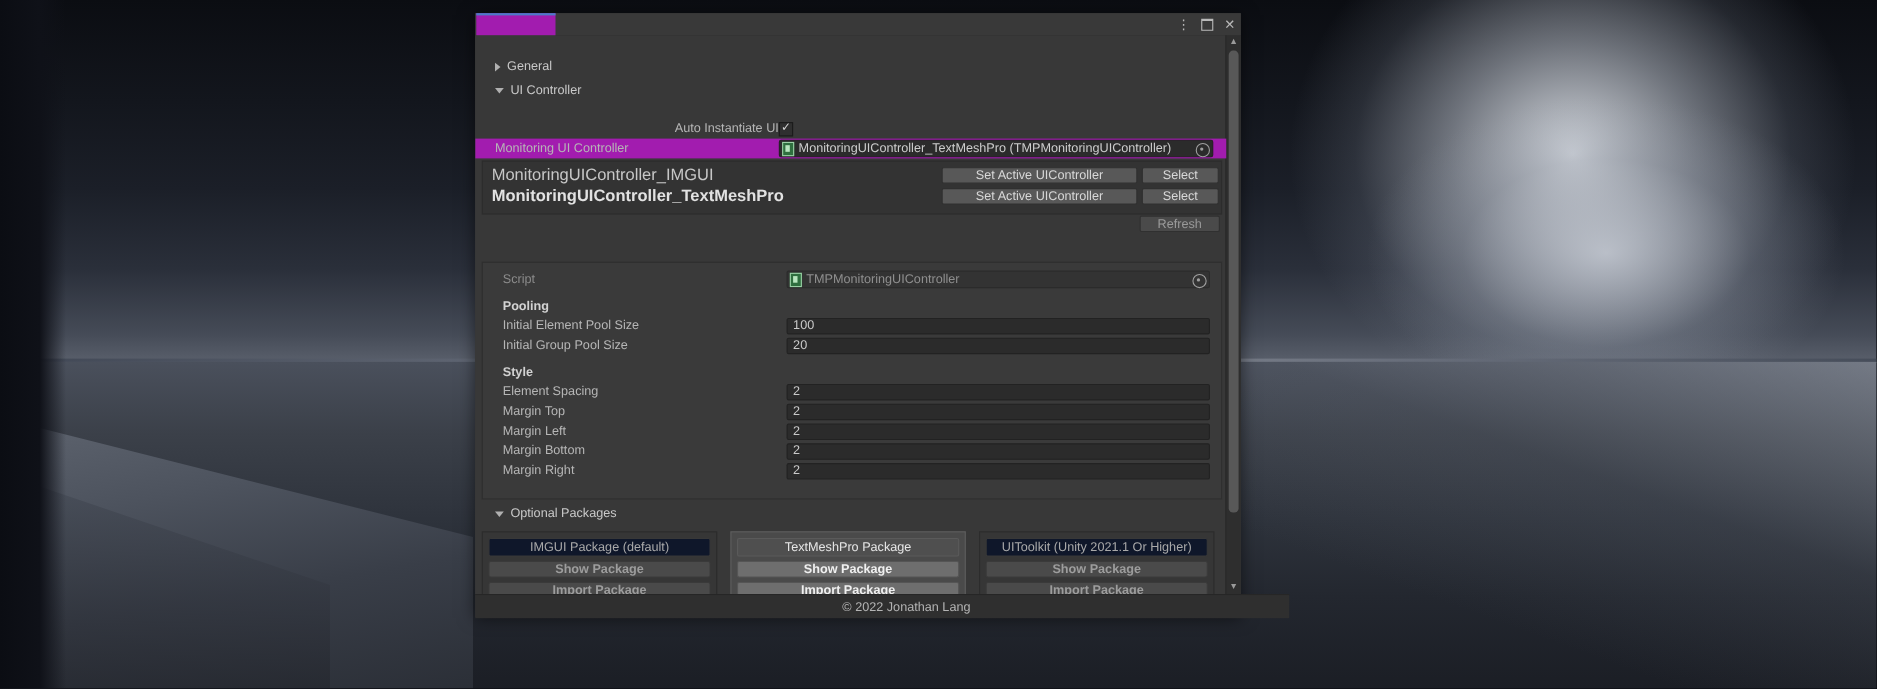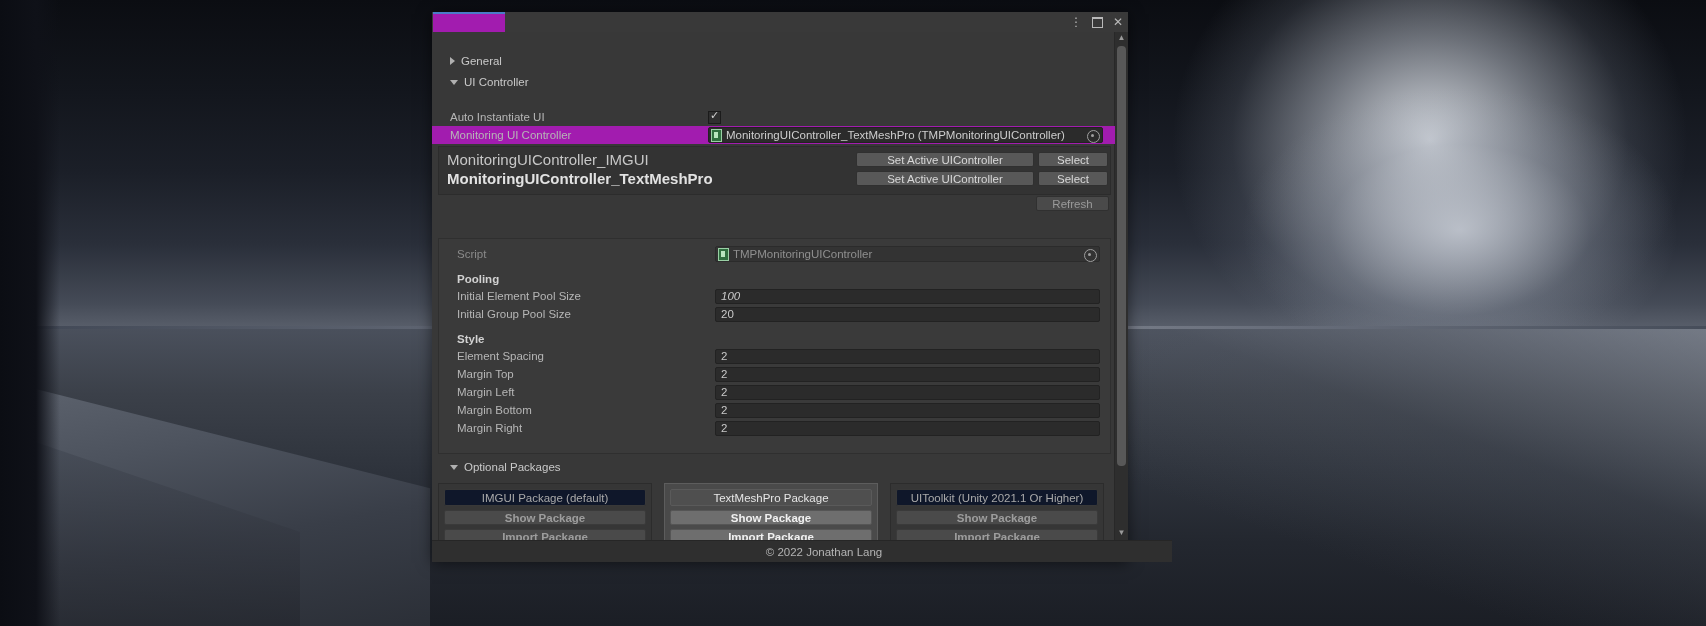--- a/index.html
+++ b/index.html
@@ -221,21 +221,21 @@
       <div class="foldout" style="position:absolute;left:0;top:20px;width:683px;">
         <i class="arrow right"></i>
         <span>General</span>
       </div>
 
       <div class="foldout" style="position:absolute;left:0;top:41px;width:683px;">
         <i class="arrow down"></i>
         <span>UI Controller</span>
       </div>
 
-      <div class="row" style="position:absolute;left:0;top:76px;width:683px;">
+      <div class="row" style="position:absolute;left:0;top:76px;width:683px;text-align:right;">
         <span class="lbl">Auto Instantiate UI</span>
         <span class="chkbox"></span>
       </div>
 
       <div class="row rowsel" style="position:absolute;left:0;top:94px;width:683px;">
         <span class="lbl">Monitoring UI Controller</span>
         <span class="objfield" style="width:395px;">
           <i class="objicon"></i>
           <span>MonitoringUIController_TextMeshPro (TMPMonitoringUIController)</span>
           <i class="objsel"></i>
@@ -267,21 +267,21 @@
             <i class="objicon"></i>
             <span>TMPMonitoringUIController</span>
             <i class="objsel"></i>
           </span>
         </div>
 
         <div class="hdr" style="margin-top:9px;height:15px;line-height:15px;">Pooling</div>
 
         <div class="row" style="height:18px;">
           <span class="lbl">Initial Element Pool Size</span>
-          <span class="numfield" style="width:385px;font-style:italic;">100</span>
+          <span class="numfield" style="width:385px;">100</span>
         </div>
 
         <div class="row" style="height:18px;">
           <span class="lbl">Initial Group Pool Size</span>
           <span class="numfield" style="width:385px;">20</span>
         </div>
 
         <div class="hdr" style="margin-top:9px;height:15px;line-height:15px;">Style</div>
 
         <div class="row" style="height:18px;">

